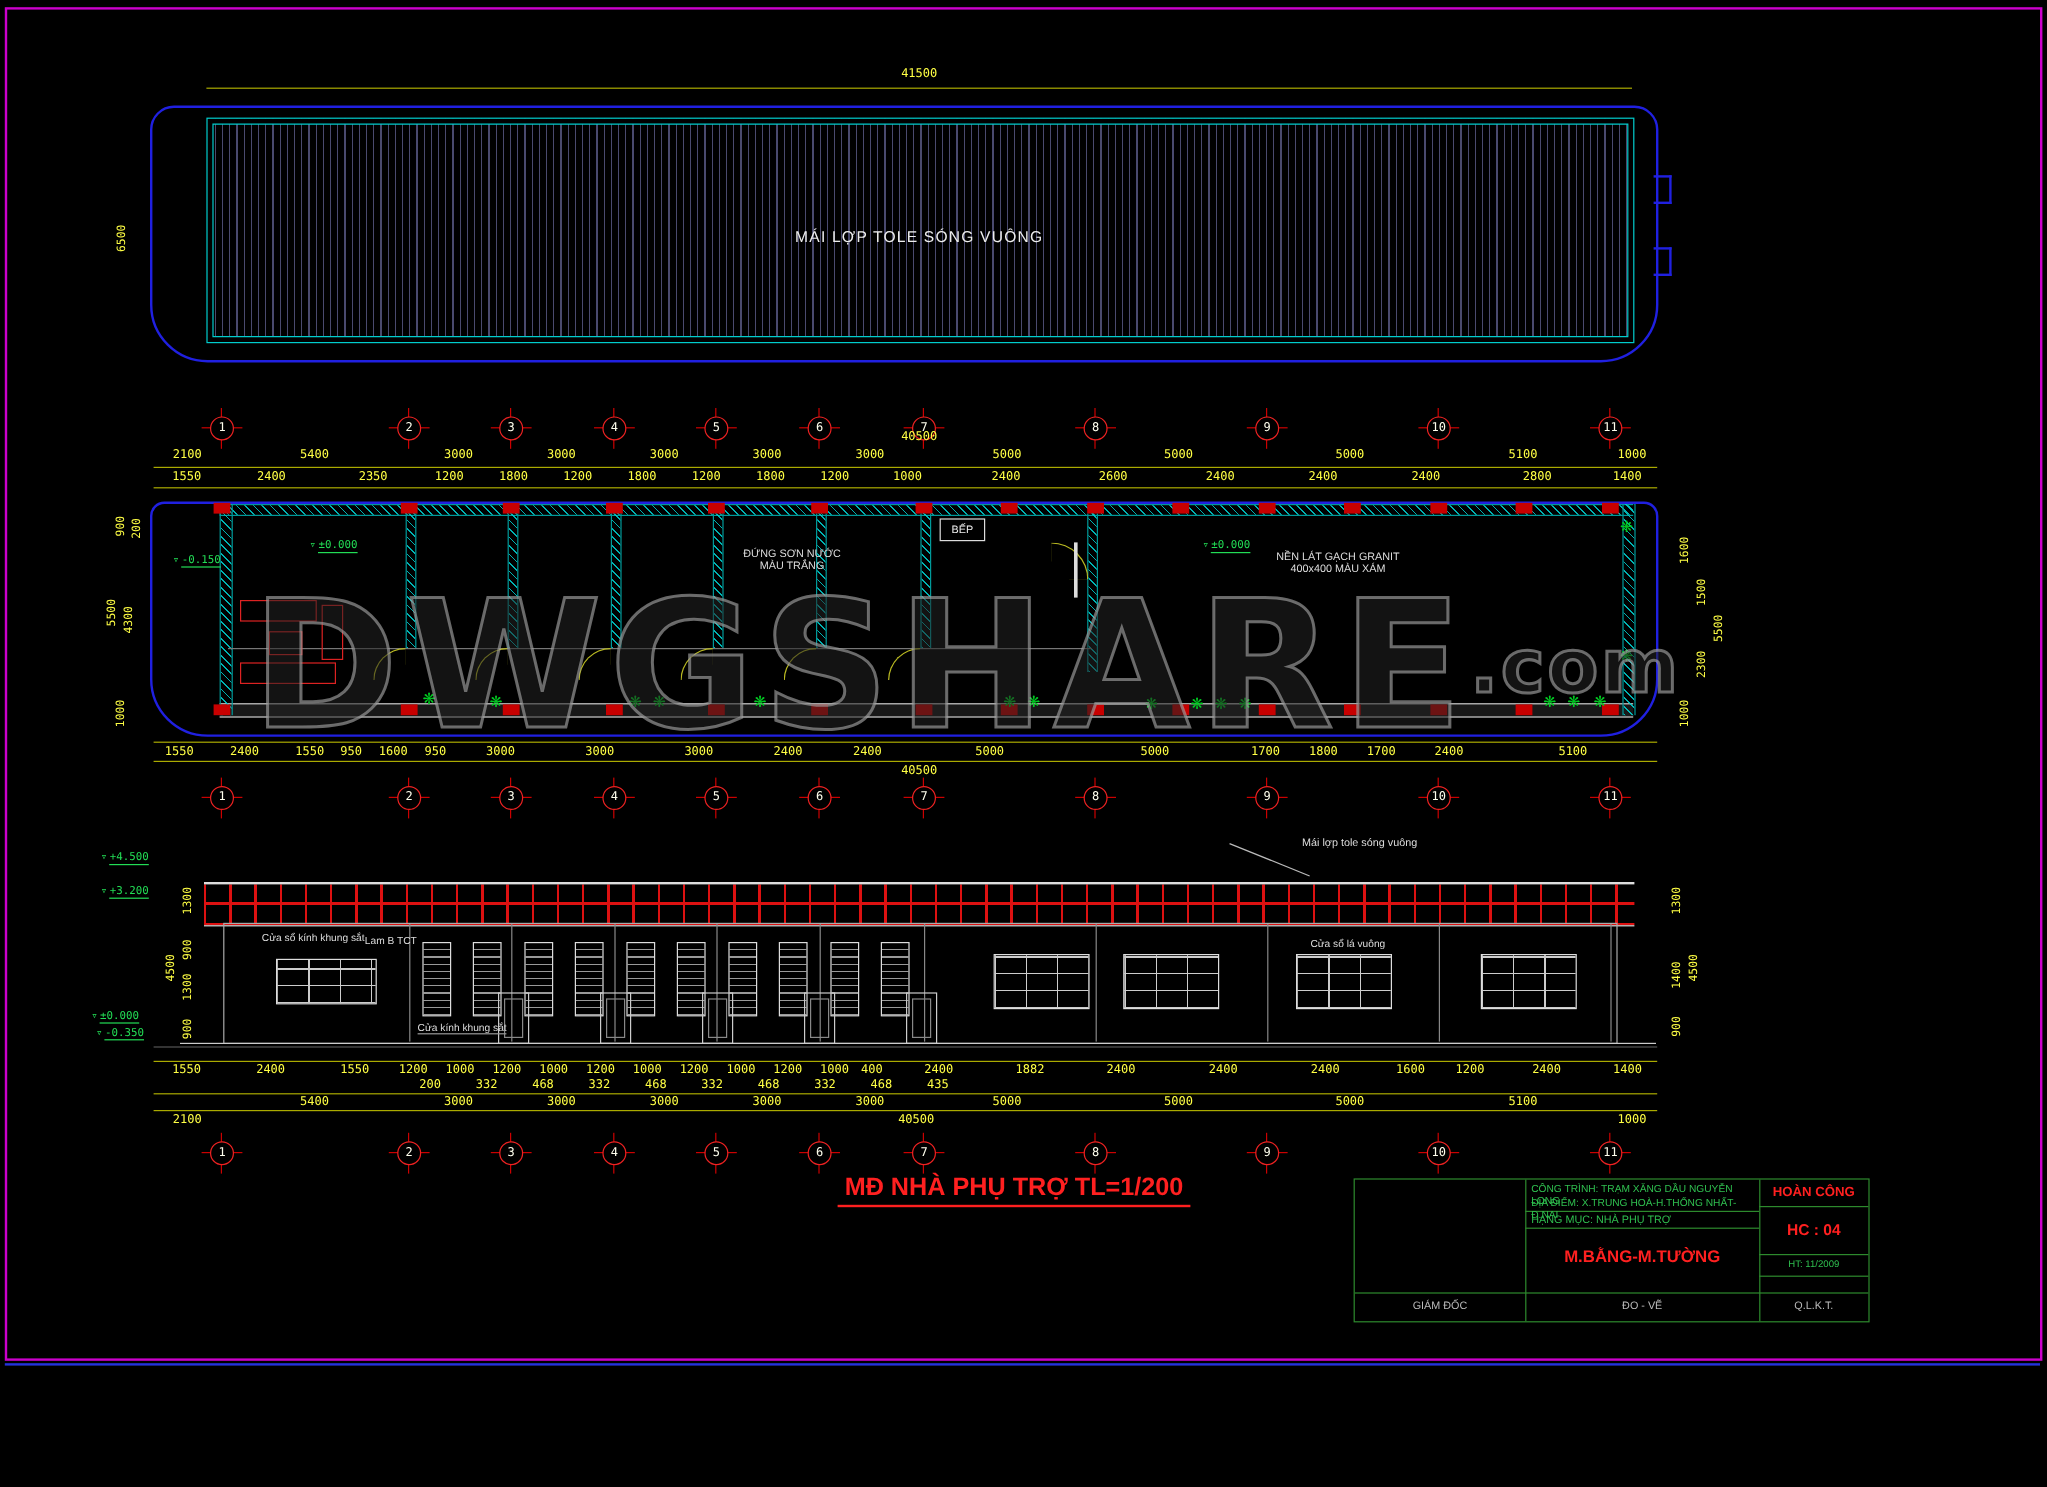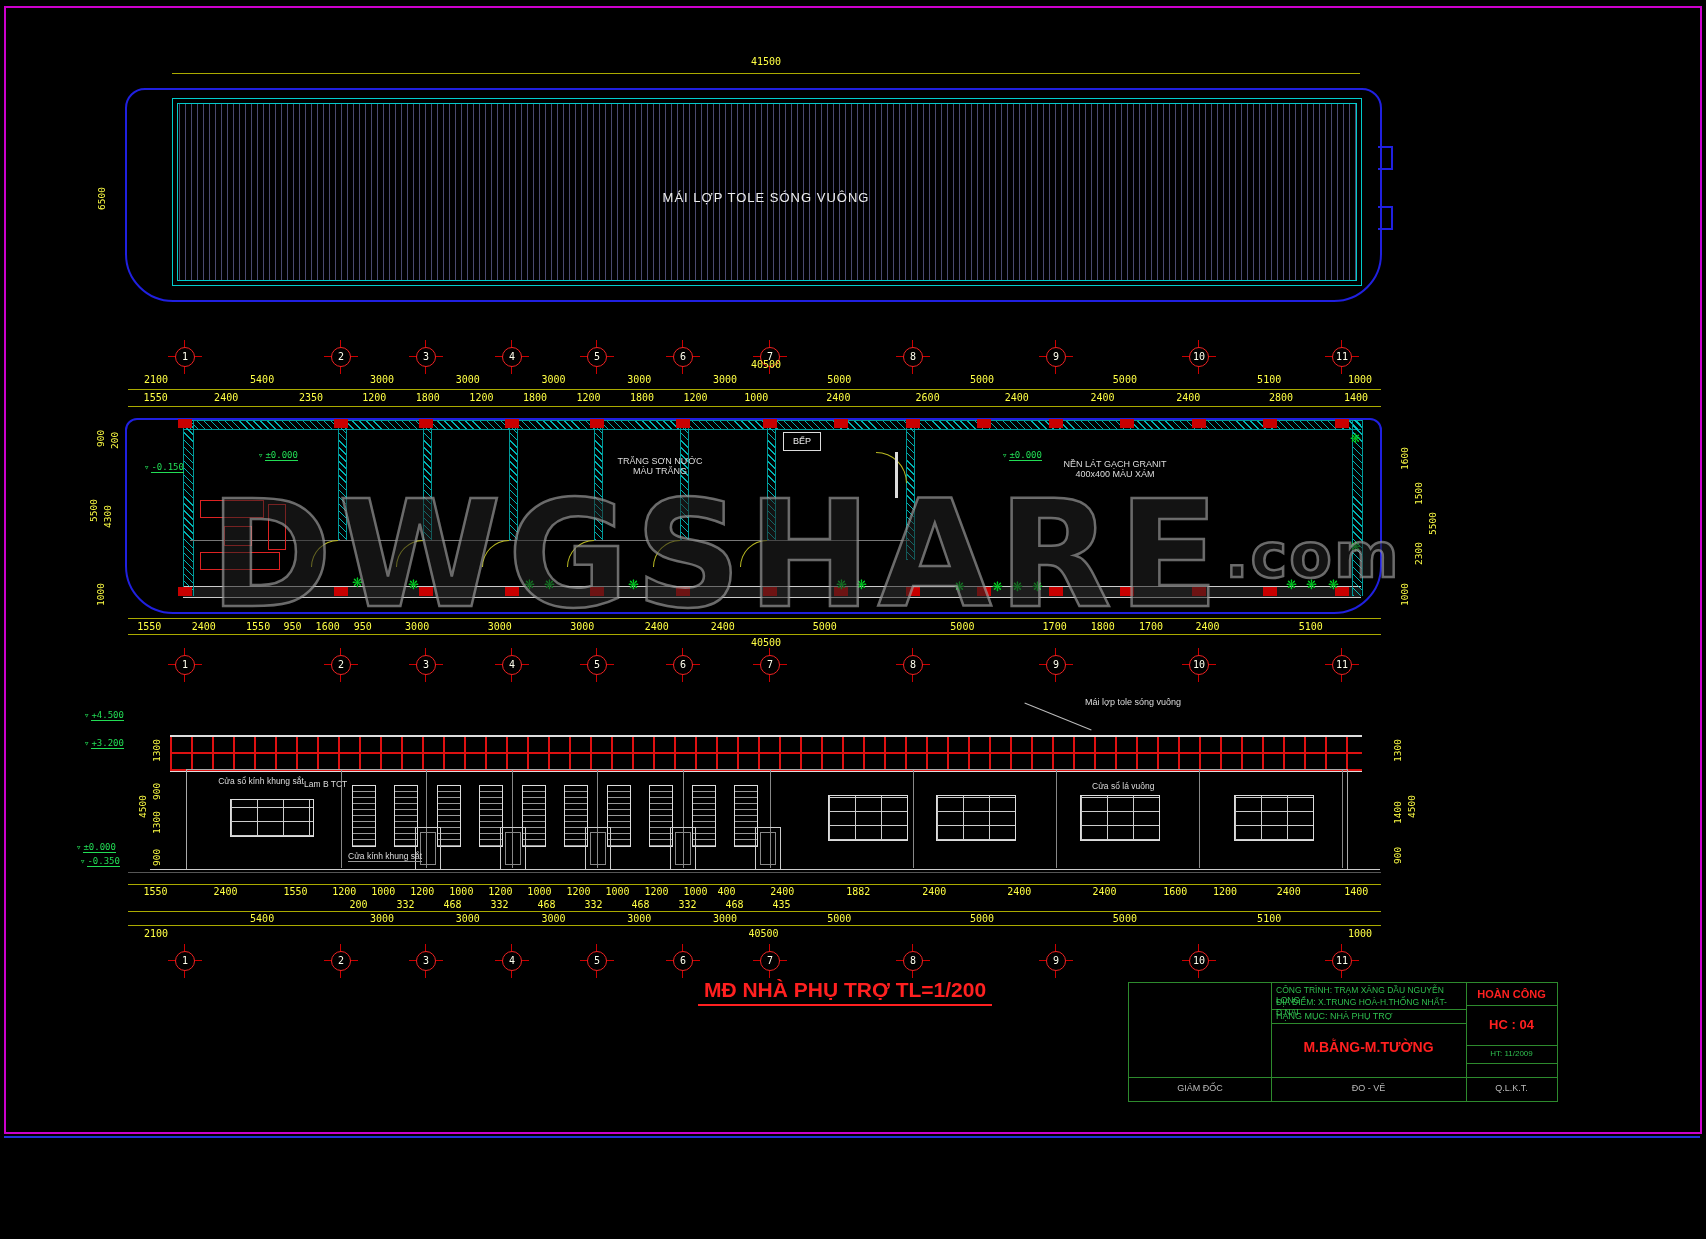--- a/index.html
+++ b/index.html
@@ -212,21 +212,21 @@
     <div class="arc" style="left:482px;top:540px"></div>
     <div class="arc" style="left:567px;top:540px"></div>
     <div class="arc" style="left:653px;top:540px"></div>
     <div class="arc" style="left:740px;top:540px"></div>
     <div class="arc2" style="left:876px;top:452px"></div>
     <div class="abs" style="left:895px;top:452px;width:3px;height:46px;background:#ddd"></div>
 
     <div class="abs ctr" style="left:783px;top:432px;width:36px;height:17px;border:1px solid #ddd;color:#eee;font:9px/17px 'Liberation Sans',sans-serif">BẾP</div>
 
     <div class="lbl ctr" style="left:595px;top:456px;width:130px">
-      <span>TRẮNG SƠN NƯỚC</span><br>
+      <span>ĐỨNG SƠN NƯỚC</span><br>
       <span>MÀU TRẮNG</span>
     </div>
     <div class="lbl ctr" style="left:1040px;top:459px;width:150px">
       <span>NỀN LÁT GẠCH GRANIT</span><br>
       <span>400x400 MÀU XÁM</span>
     </div>
     <span class="lvl" style="left:258px;top:450px"><i>▿</i><b>±0.000</b></span>
     <span class="lvl" style="left:1002px;top:450px"><i>▿</i><b>±0.000</b></span>
     <span class="lvl" style="left:144px;top:462px"><i>▿</i><b>-0.150</b></span>
 

